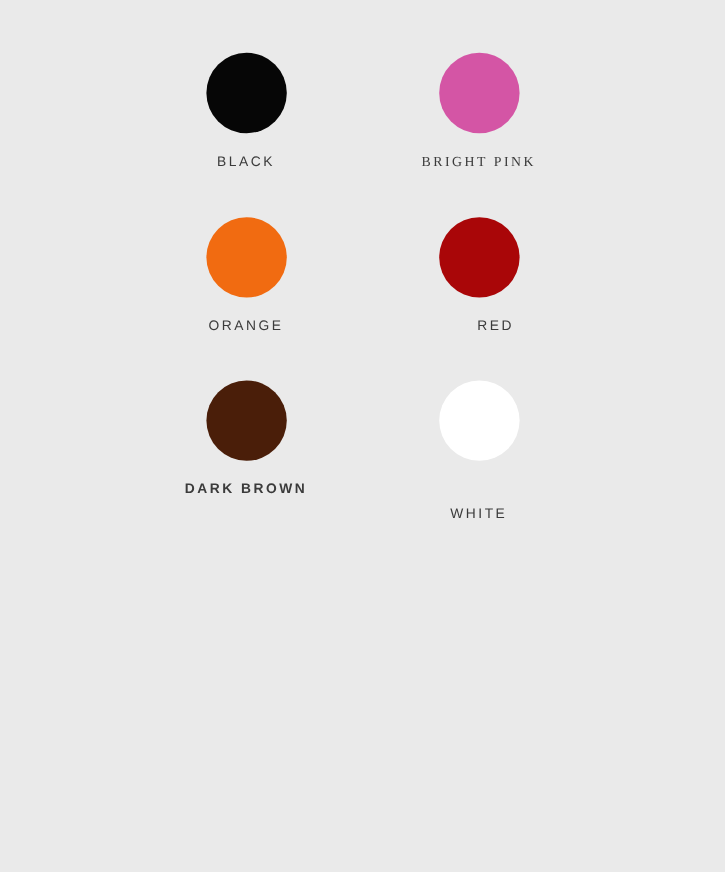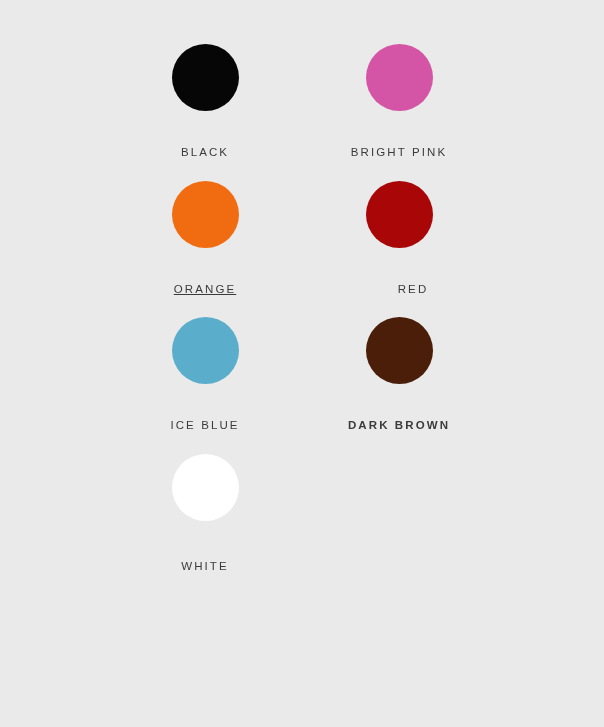--- a/index.html
+++ b/index.html
@@ -23,21 +23,21 @@
     grid-template-rows: repeat(5, 1fr);
     column-gap: 0px;
     row-gap: 0px;
     padding: 22px 108px 18px 108px;
     background: #eaeaea;
   }
   .swatch-cell {
     display: flex;
     flex-direction: column;
     align-items: center;
-    justify-content: space-between;
+    justify-content: flex-start;
     padding-top: 22px;
   }
   .swatch-dot {
     width: 67px;
     height: 67px;
     border-radius: 50%;
     display: block;
   }
   .swatch-label {
     margin-top: 19px;
@@ -54,33 +54,29 @@
 </head>
 <body style="background-color: rgb(234, 234, 234);">
 
 <div class="palette" style="background-color: rgb(234, 234, 234);">
   <div class="swatch-cell">
     <span class="swatch-dot" style="background-color: rgb(6, 6, 6);"></span>
     <span class="swatch-label" style="color: rgb(59, 59, 59);">BLACK</span>
   </div>
   <div class="swatch-cell">
     <span class="swatch-dot" style="background-color: rgb(212, 85, 165);"></span>
-    <span class="swatch-label" style="color: rgb(59, 59, 59);">BRIGHT PINK</span>
+    <span class="swatch-label" style="color: rgb(59, 59, 59); font-family: Liberation Serif, serif;">BRIGHT PINK</span>
   </div>
   <div class="swatch-cell">
     <span class="swatch-dot" style="background-color: rgb(241, 107, 17);"></span>
-    <span class="swatch-label" style="color: rgb(59, 59, 59); text-decoration: underline;">ORANGE</span>
+    <span class="swatch-label" style="color: rgb(59, 59, 59);">ORANGE</span>
   </div>
   <div class="swatch-cell">
     <span class="swatch-dot" style="background-color: rgb(169, 6, 8);"></span>
     <span class="swatch-label" style="color: rgb(59, 59, 59); margin-left: 28px;">RED</span>
-  </div>
-  <div class="swatch-cell">
-    <span class="swatch-dot" style="background-color: rgb(91, 174, 203);"></span>
-    <span class="swatch-label" style="color: rgb(59, 59, 59);">ICE BLUE</span>
   </div>
   <div class="swatch-cell">
     <span class="swatch-dot" style="background-color: rgb(74, 30, 9);"></span>
     <span class="swatch-label" style="color: rgb(59, 59, 59); font-weight: bold;">DARK BROWN</span>
   </div>
   <div class="swatch-cell">
     <span class="swatch-dot" style="background-color: rgb(255, 255, 255);"></span>
     <span class="swatch-label" style="color: rgb(59, 59, 59); margin-top: 40px;">WHITE</span>
   </div>
 </div>

